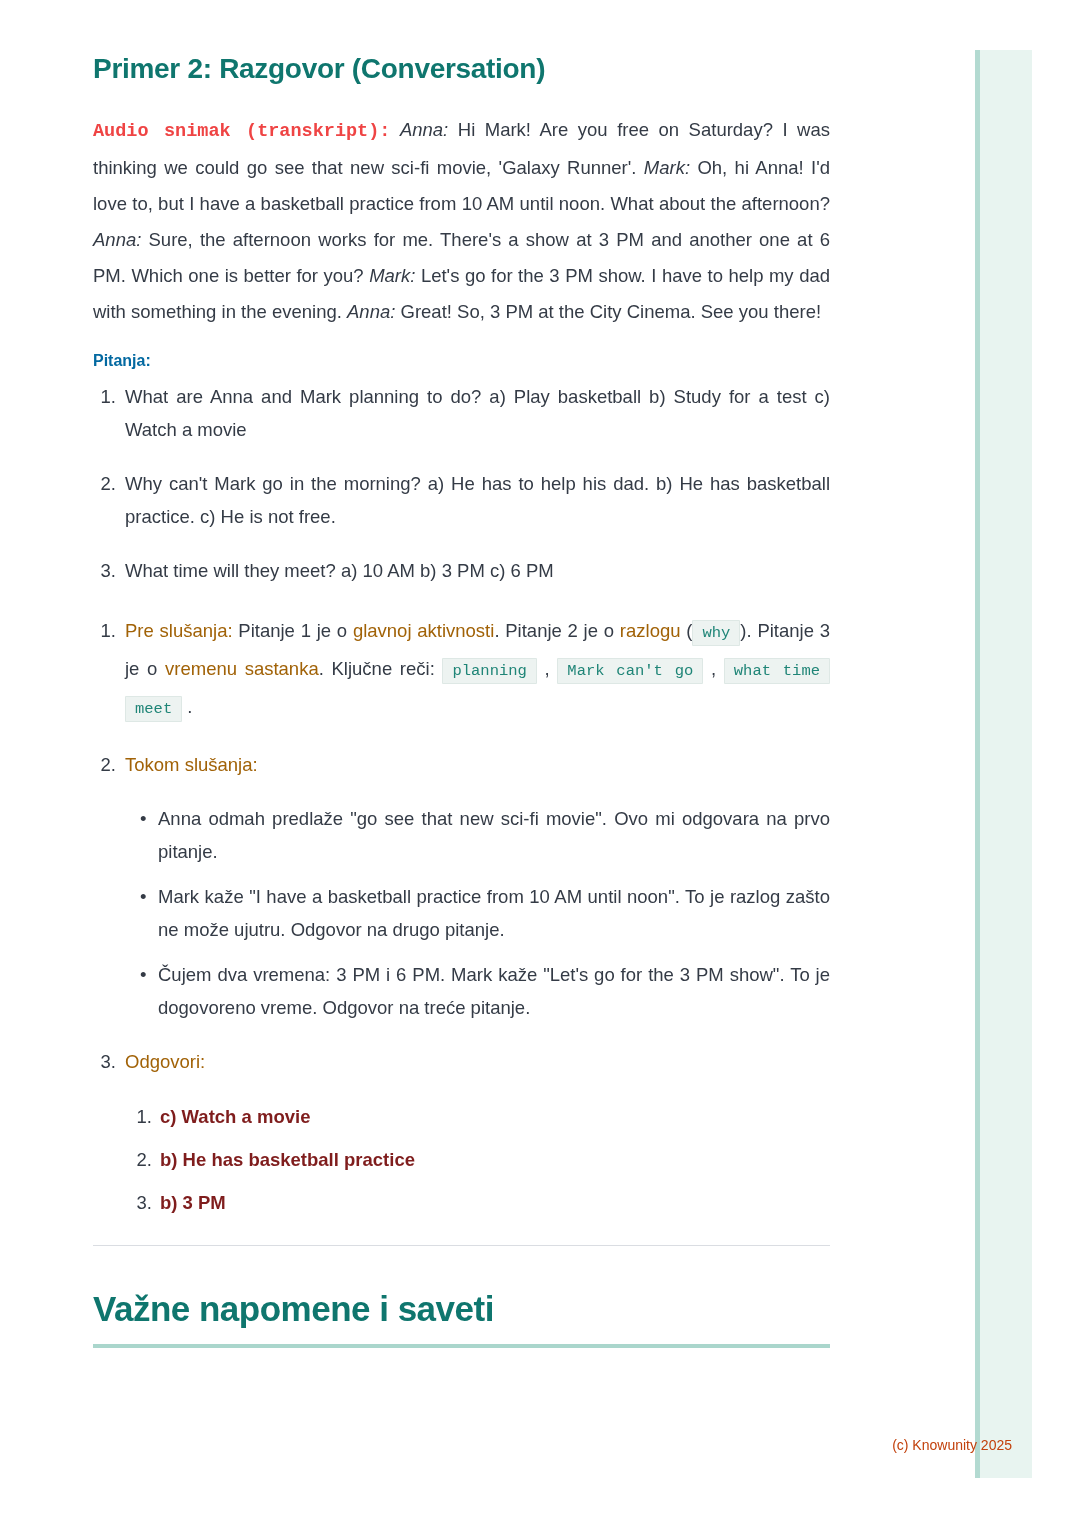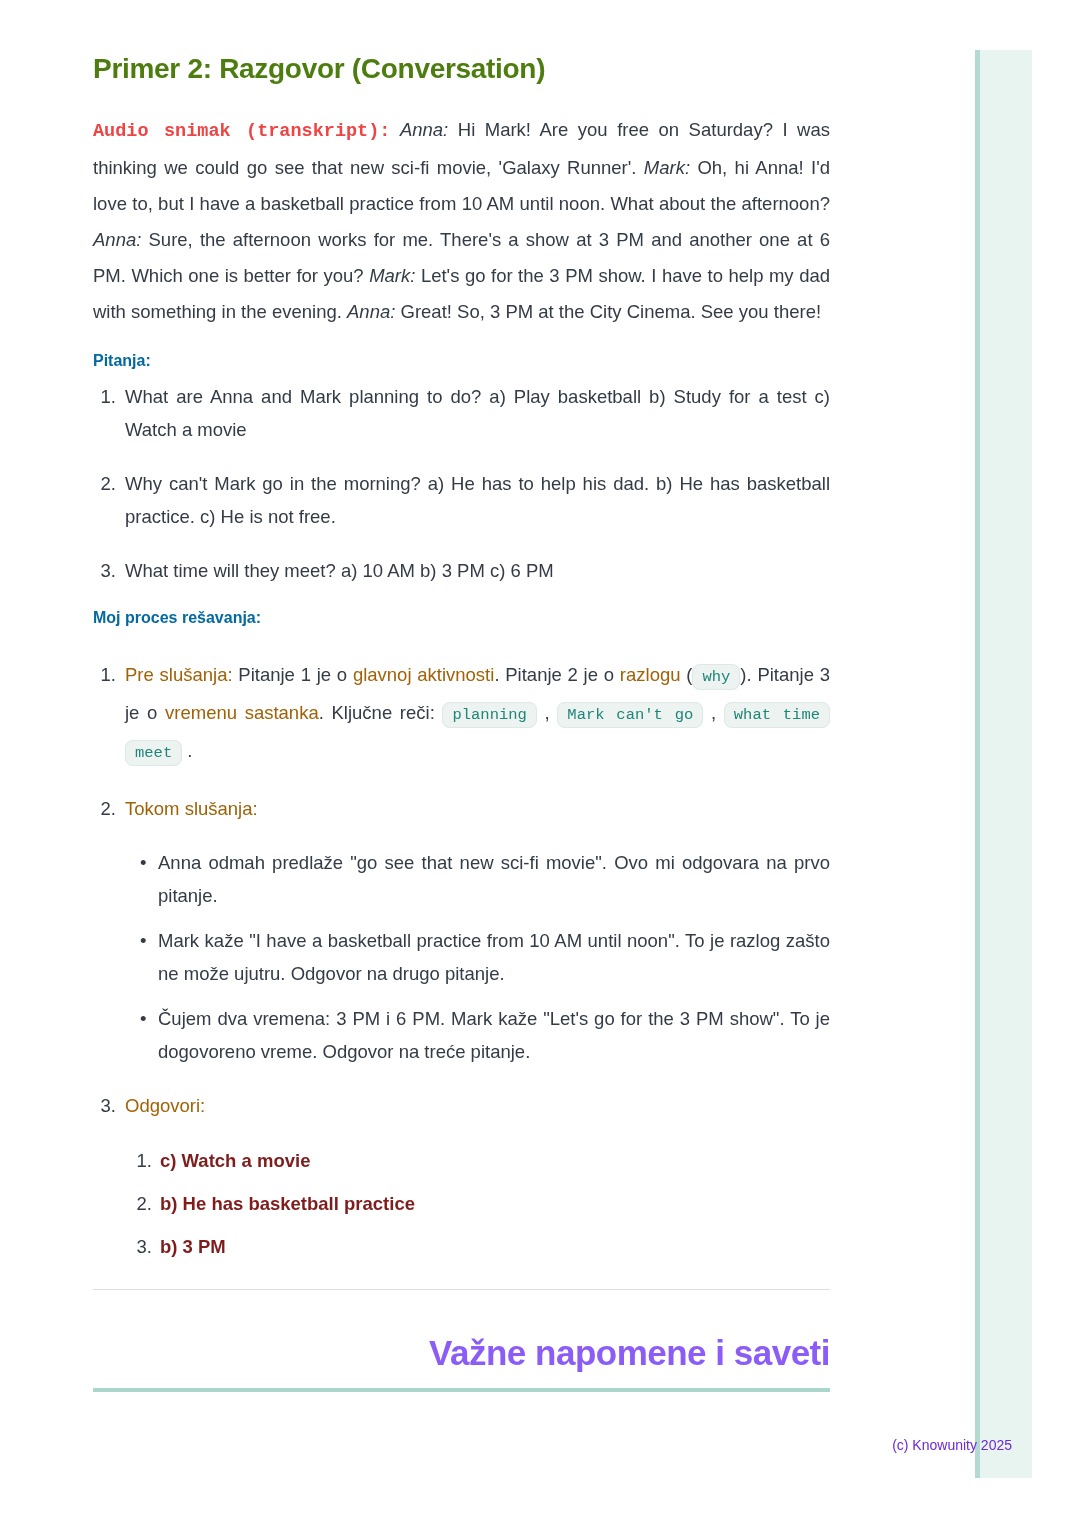--- a/index.html
+++ b/index.html
@@ -8,21 +8,21 @@
     font-family:"Liberation Sans","DejaVu Sans",sans-serif; color:#343b46;
   }
   .sidebar {
     position:absolute; left:975px; top:50px; width:52px; height:1428px;
     background:#e8f4f0; border-left:5px solid #b3dad1;
   }
   .content { position:absolute; left:93px; top:0; width:737px; }
 
   h2.section-title {
     margin:54px 0 0; font-size:28px; line-height:30px; font-weight:bold;
-    color:#4d7c0f; letter-spacing:-0.3px;
+    color:#0f766e; letter-spacing:-0.3px;
   }
   p.transcript { margin:28px 0 0; font-size:18.5px; line-height:36px; text-align:justify; }
   p.transcript strong { color:#ef4444;font-family:Liberation Mono, monospace; }
   em.speaker { font-style:italic; }
 
   p.block-label { margin:18px 0 0; font-size:16px; line-height:26px; font-weight:bold; color:#0369a1; }
 
   ol.numbered { list-style:none; margin:6px 0 0; padding:0 0 0 32px; counter-reset:n; }
   ol.numbered > li {
     counter-increment:n; position:relative; font-size:18.5px; line-height:33px;
@@ -47,32 +47,32 @@
   ol.answers > li { counter-increment:a; position:relative; line-height:33px; margin:0 0 10px; }
   ol.answers > li:last-child { margin-bottom:0; }
   ol.answers > li::before {
     content:counter(a) "."; position:absolute; left:-30px; top:0; width:22px;
     text-align:right; color:#343b46; font-weight:normal;
   }
   ol.answers > li > span { font-weight:bold; color:#7f1d1d; }
 
   .chip {
     font-family:"Liberation Mono","DejaVu Sans Mono",monospace; font-size:15.5px;
-    color:#1f8577; background:#edf3f1; border:1px solid #dee8e5; border-radius:8px;
+    color:#1f8577; background:#edf3f1; border:1px solid #dee8e5; border-radius:1px;
     padding:3px 9px; box-decoration-break:clone; -webkit-box-decoration-break:clone;
     white-space:normal;
   }
 
   hr.divider { border:none; border-top:1px solid #dadde2; margin:26px 0 0; }
   .bottom-heading { margin:42px 0 0; padding:0 0 14px; border-bottom:4px solid #aad6cc; }
   .bottom-heading h1 {
     margin:0; font-size:35px; line-height:42px; font-weight:bold;
-    color:#8b5cf6; letter-spacing:-0.5px;text-align:right;
+    color:#0f766e; letter-spacing:-0.5px;
   }
-  .footer-note { position:absolute; top:1437px; right:68px; font-size:14px; color:#6d28d9; z-index:2; }
+  .footer-note { position:absolute; top:1437px; right:68px; font-size:14px; color:#c2410c; z-index:2; }
 </style>
 </head>
 <body>
 
 <div class="page">
 
   <div class="sidebar"></div>
 
   <div class="content">
 
@@ -92,21 +92,20 @@
     </p>
 
     <p class="block-label">Pitanja:</p>
 
     <ol class="numbered questions">
       <li><span>What are Anna and Mark planning to do? a) Play basketball b) Study for a test c) Watch a movie</span></li>
       <li><span>Why can't Mark go in the morning? a) He has to help his dad. b) He has basketball practice. c) He is not free.</span></li>
       <li><span>What time will they meet? a) 10 AM b) 3 PM c) 6 PM</span></li>
     </ol>
 
-    <p class="block-label">Moj proces rešavanja:</p>
 
     <ol class="numbered process">
 
       <li><span class="step-lead">Pre slušanja:</span><span> Pitanje 1 je o </span><span class="b">glavnoj aktivnosti</span><span>. Pitanje 2 je o </span><span class="b">razlogu</span><span> (</span><span class="chip">why</span><span>). Pitanje 3 je o </span><span class="b">vremenu sastanka</span><span>. Ključne reči: </span><span class="chip">planning</span><span> , </span><span class="chip">Mark can't go</span><span> , </span><span class="chip">what time meet</span><span> .</span></li>
 
       <li>
         <span class="step-lead">Tokom slušanja:</span>
         <ul class="bullets">
           <li><span>Anna odmah predlaže "go see that new sci-fi movie". Ovo mi odgovara na prvo pitanje.</span></li>
           <li><span>Mark kaže "I have a basketball practice from 10 AM until noon". To je razlog zašto ne može ujutru. Odgovor na drugo pitanje.</span></li>

